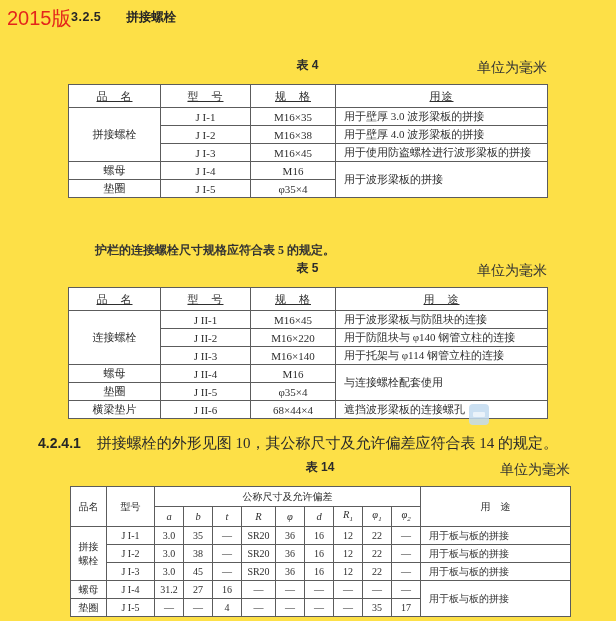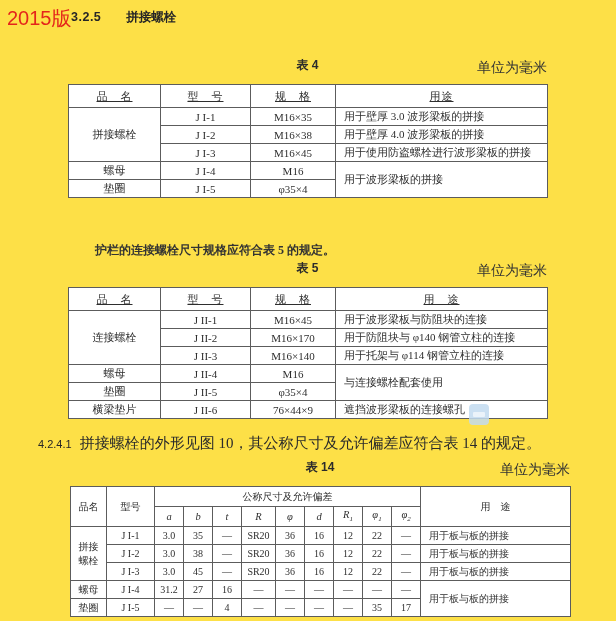--- a/index.html
+++ b/index.html
@@ -21,21 +21,21 @@
     font-family:"Liberation Sans","DejaVu Sans",sans-serif;
     font-size:12.5px;font-weight:bold;color:#262626;
     white-space:nowrap;
   }
   .clause-head .num{margin-right:25px;letter-spacing:0.5px;}
   .clause-sentence{
     font-size:12px;color:#333;white-space:nowrap;
   }
   .clause-inline .num{
     font-family:"Liberation Sans","DejaVu Sans",sans-serif;
-    font-weight:normal;font-size:11px;color:#262626;margin-right:8px;
+    font-weight:bold;font-size:14px;color:#262626;margin-right:16px;
   }
   .clause-inline .txt{font-size:15px;color:#2b2b2b;}
   .caprow{height:16px;}
   .caprow .cap{
     display:block;text-align:center;
     font-family:"Liberation Sans","DejaVu Sans",sans-serif;
     font-weight:bold;font-size:12px;color:#2b2b2b;
   }
   .caprow .unit{
     position:absolute;right:0;top:2px;
@@ -159,21 +159,21 @@
       </thead>
       <tbody>
         <tr>
           <td rowspan="3">连接螺栓</td>
           <td>J II-1</td>
           <td>M16×45</td>
           <td class="left">用于波形梁板与防阻块的连接</td>
         </tr>
         <tr>
           <td>J II-2</td>
-          <td>M16×170</td>
+          <td>M16×220</td>
           <td class="left">用于防阻块与 φ140 钢管立柱的连接</td>
         </tr>
         <tr>
           <td>J II-3</td>
           <td>M16×140</td>
           <td class="left">用于托架与 φ114 钢管立柱的连接</td>
         </tr>
         <tr>
           <td>螺母</td>
           <td>J II-4</td>
@@ -181,21 +181,21 @@
           <td rowspan="2" class="left">与连接螺栓配套使用</td>
         </tr>
         <tr>
           <td>垫圈</td>
           <td>J II-5</td>
           <td>φ35×4</td>
         </tr>
         <tr>
           <td>横梁垫片</td>
           <td>J II-6</td>
-          <td>76×44×9</td>
+          <td>68×44×4</td>
           <td class="left">遮挡波形梁板的连接螺孔</td>
         </tr>
       </tbody>
     </table>
 
   <div class="abs watermark">
       <span class="inner"></span>
     </div>
 
   <div class="abs clause-inline" style="left:38px;top:434px;white-space:nowrap;">

